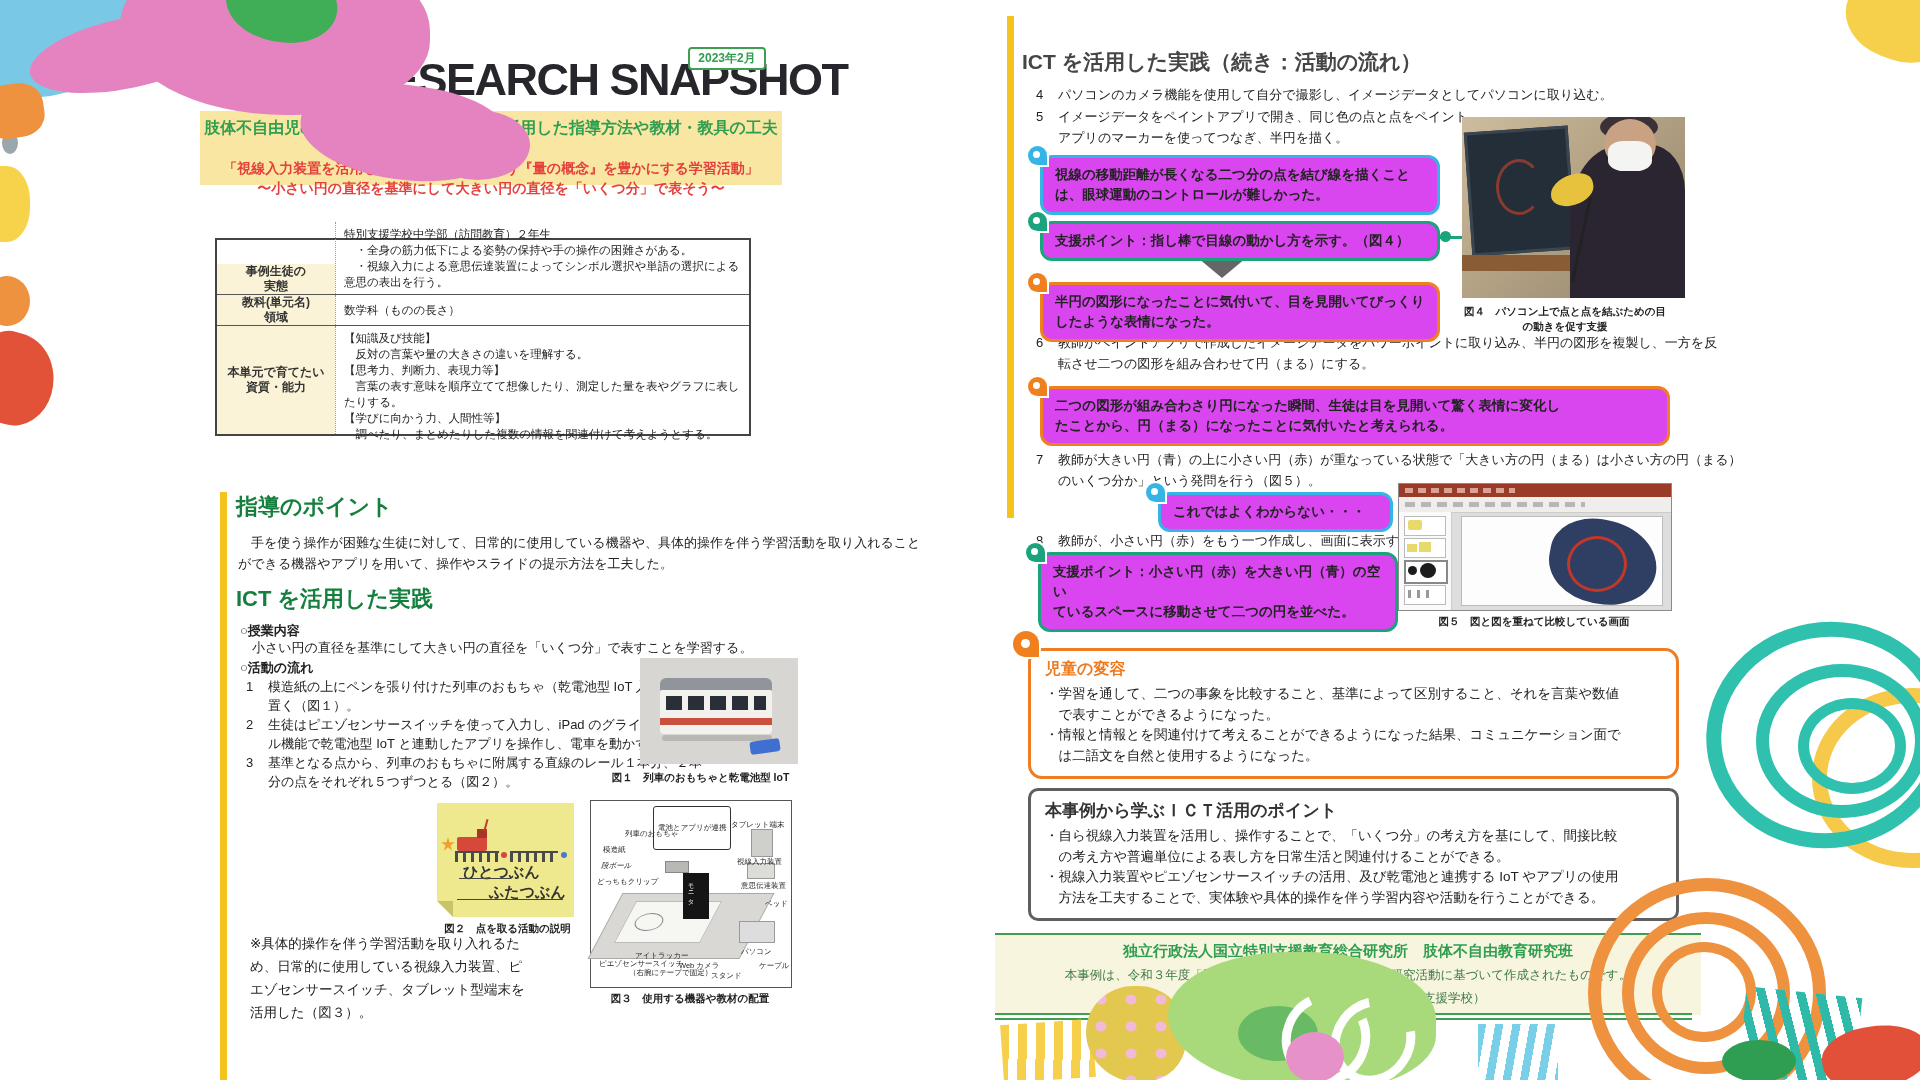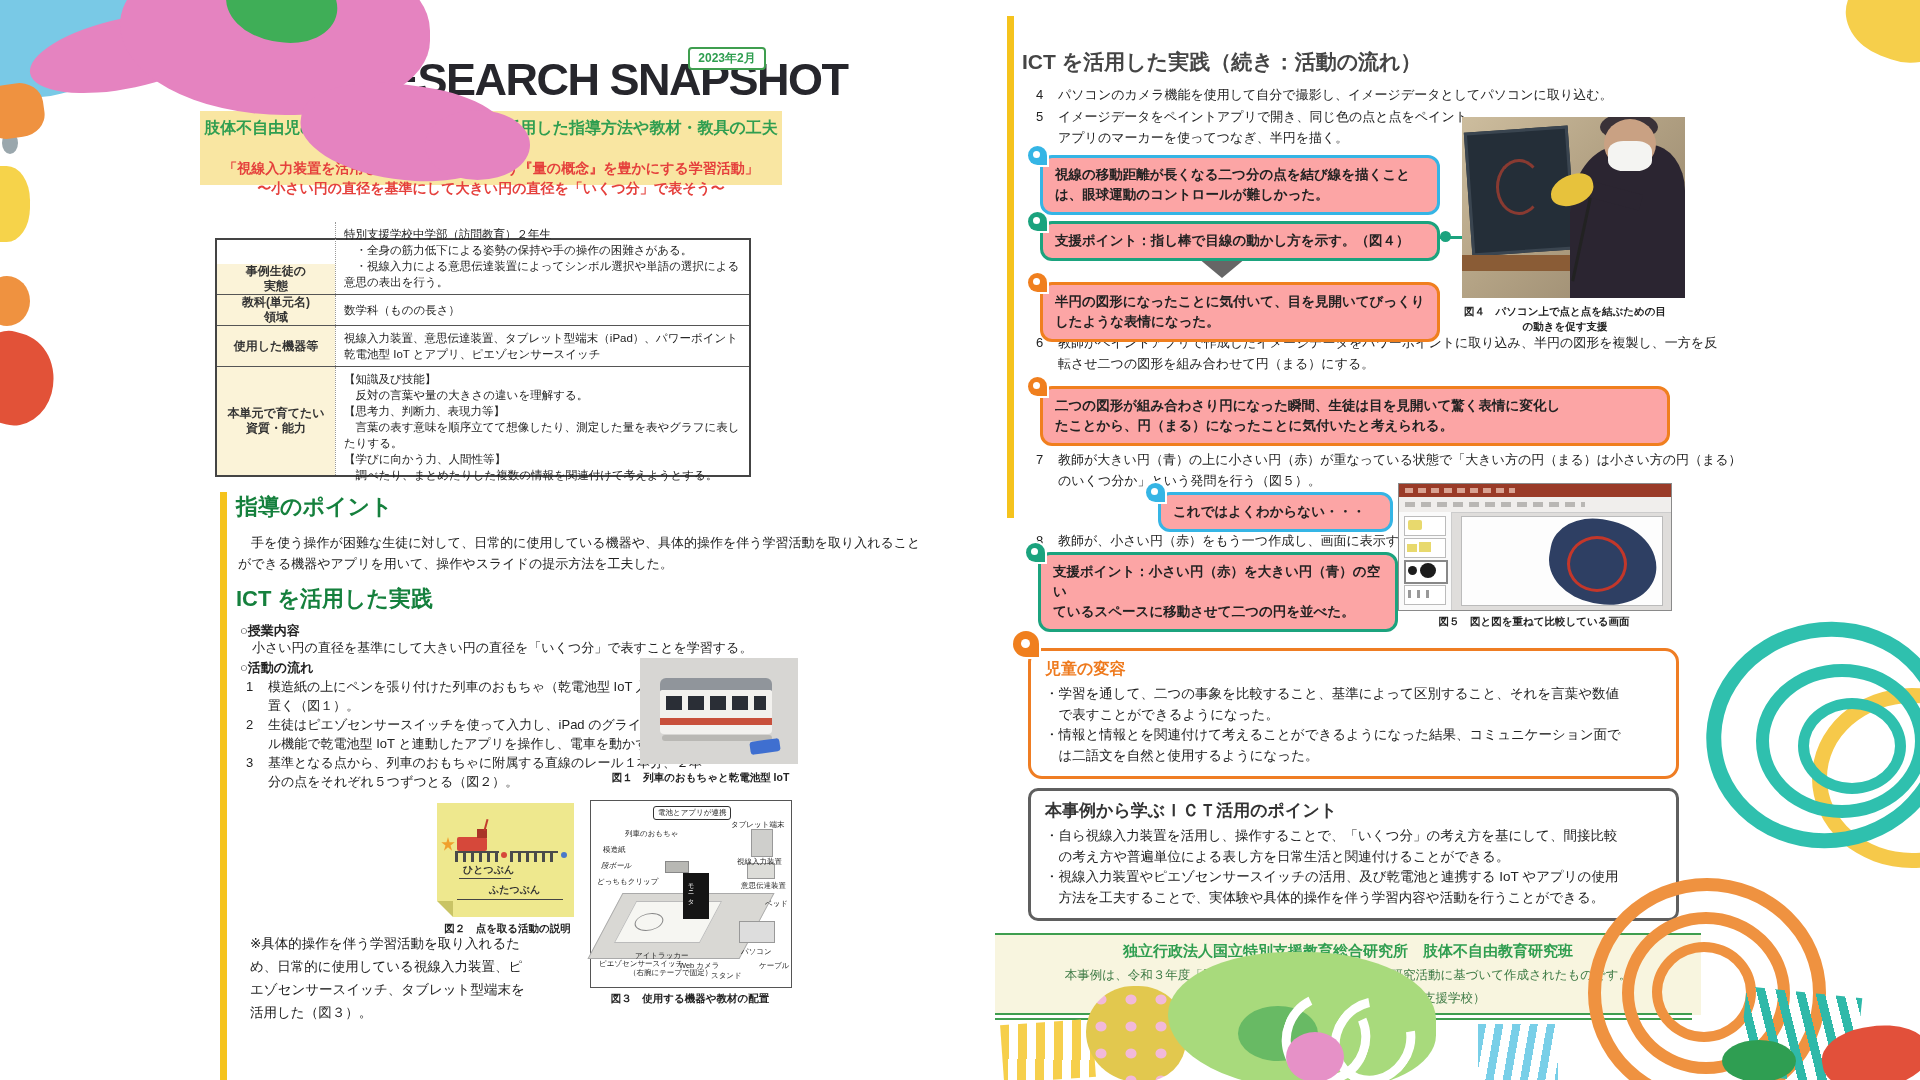--- a/index.html
+++ b/index.html
@@ -32,33 +32,33 @@
   .sub-b{font-size:13px;font-weight:bold;color:#222;z-index:2;}
   .step1{left:268px;font-size:13px;line-height:19px;color:#222;z-index:2;}
   .stepnum{position:absolute;left:-22px;top:0;}
   .note-l{left:250px;top:932px;font-size:13.5px;line-height:23px;color:#222;z-index:2;}
   .cap{font-size:10.5px;font-weight:bold;color:#222;text-align:center;z-index:2;line-height:15px;}
   
   .fig1{left:640px;top:658px;width:158px;height:106px;background:#d7d6d3;z-index:2;}
   
   .fig2{left:437px;top:803px;width:137px;height:114px;background:#eee88e;z-index:2;}
   .track{height:9px;border-top:2px solid #4a4a4a;background:repeating-linear-gradient(90deg,#4a4a4a 0 3px,rgba(0,0,0,0) 3px 8px);}
-  .f2lab{font-size:10px;font-weight:bold;color:#333;}
+  .f2lab{font-size:15px;font-weight:bold;color:#333;}
   .aline{border-top:1.2px solid #444;height:0;}
   
   .fig3{left:590px;top:800px;width:200px;height:186px;background:#fff;border:1.5px solid #555;z-index:2;}
   .f3l{position:absolute;font-size:7.5px;color:#222;white-space:nowrap;line-height:9px;}
   
   .fig4{left:1462px;top:117px;width:223px;height:181px;background:linear-gradient(135deg,#cdbd9e 0%,#b3a284 45%,#93836a 100%);overflow:hidden;z-index:2;}
   
   .fig5{left:1398px;top:483px;width:272px;height:126px;background:#dfdddb;border:1px solid #8a8a8a;overflow:hidden;z-index:2;}
   
   .h-sec2{left:1022px;top:48px;font-size:21px;font-weight:bold;color:#454545;z-index:2;}
   .step2{left:1058px;font-size:13px;line-height:21px;color:#222;z-index:2;}
-  .bubble{position:absolute;background:#fca5a5;border-radius:12px;padding:7px 12px;font-size:13.5px;font-weight:bold;line-height:20px;color:#222;z-index:3;}
+  .bubble{position:absolute;background:#d946ef;border-radius:12px;padding:7px 12px;font-size:13.5px;font-weight:bold;line-height:20px;color:#222;z-index:3;}
   .bc{border:3px solid #35b5e5;}
   .bt{border:3px solid #1ba37e;}
   .bo{border:3px solid #f07f1e;}
   .pin{position:absolute;left:-15px;top:-12px;width:19px;height:19px;border-radius:50% 50% 0 50%;box-shadow:0 0 0 2px #fff;z-index:4;}
   .pin:after{content:"";position:absolute;left:5px;top:5px;width:7px;height:7px;background:#fff;border-radius:50%;}
   .pin-c{background:#35b5e5;}
   .pin-t{background:#1ba37e;}
   .pin-o{background:#f07f1e;}
   .pin-lg{width:26px;height:26px;}
   .pin-lg:after{left:8px;top:8px;width:9px;height:9px;}
@@ -106,29 +106,20 @@
   </div>
   <div class="trow" style="height:30px;">
     <div class="th">
       <div>教科(単元名)</div>
       <div>領域</div>
     </div>
     <div class="td" style="display:flex;align-items:center;">
       <div>数学科（ものの長さ）</div>
     </div>
   </div>
-  <div class="trow" style="height:40px;">
-    <div class="th">
-      <div>使用した機器等</div>
-    </div>
-    <div class="td">
-      <div>視線入力装置、意思伝達装置、タブレット型端末（iPad）、パワーポイント</div>
-      <div>乾電池型 IoT とアプリ、ピエゾセンサースイッチ</div>
-    </div>
-  </div>
   <div class="trow" style="height:108px;">
     <div class="th">
       <div>本単元で育てたい</div>
       <div>資質・能力</div>
     </div>
     <div class="td">
       <div>【知識及び技能】</div>
       <div>　反対の言葉や量の大きさの違いを理解する。</div>
       <div>【思考力、判断力、表現力等】</div>
       <div>　言葉の表す意味を順序立てて想像したり、測定した量を表やグラフに表したりする。</div>
@@ -203,21 +194,21 @@
 
 <div class="abs fig3">
   <div class="abs" style="left:14px;top:92px;width:150px;height:64px;background:#d9d8d4;transform:skewX(-28deg);border:1px solid #aaa;"></div>
   <div class="abs" style="left:34px;top:100px;width:84px;height:40px;background:#f6f6f2;transform:skewX(-28deg);border:1px solid #bbb;"></div>
   <div class="abs" style="left:44px;top:112px;width:26px;height:16px;border:1px solid #888;border-radius:50%;transform:skewX(-20deg);"></div>
   <div class="abs" style="left:74px;top:60px;width:22px;height:10px;background:#b8b8b4;border:1px solid #888;"></div>
   <div class="abs" style="left:92px;top:72px;width:26px;height:46px;background:#151515;"></div>
   <div class="abs" style="left:160px;top:28px;width:20px;height:26px;background:#cfcfcc;border:1px solid #999;"></div>
   <div class="abs" style="left:156px;top:62px;width:26px;height:14px;background:#dcdcd8;border:1px solid #999;"></div>
   <div class="abs" style="left:148px;top:120px;width:34px;height:20px;background:#ddd;border:1px solid #999;"></div>
-  <div class="abs" style="left:62px;top:5px;border:1px solid #333;border-radius:3px;padding:1px 4px;font-size:7.5px;">電池とアプリが連携</div>
+  <div class="abs" style="left:62px;top:5px;border:1px solid #333;border-radius:3px;padding:16px 4px;font-size:7.5px;">電池とアプリが連携</div>
   <span class="f3l" style="left:34px;top:28px;">列車のおもちゃ</span>
   <span class="f3l" style="left:140px;top:19px;">タブレット端末</span>
   <span class="f3l" style="left:12px;top:44px;">模造紙</span>
   <span class="f3l" style="left:146px;top:56px;">視線入力装置</span>
   <span class="f3l" style="left:10px;top:60px;font-style:italic;">段ボール</span>
   <span class="f3l" style="left:150px;top:80px;">意思伝達装置</span>
   <span class="f3l" style="left:6px;top:76px;">どっちもクリップ</span>
   <span class="f3l" style="left:174px;top:98px;">ベッド</span>
   <span class="f3l" style="left:96px;top:78px;color:#fff;writing-mode:vertical-rl;font-size:6.5px;">モニタ</span>
   <span class="f3l" style="left:8px;top:158px;">ピエゾセンサースイッチ</span>

